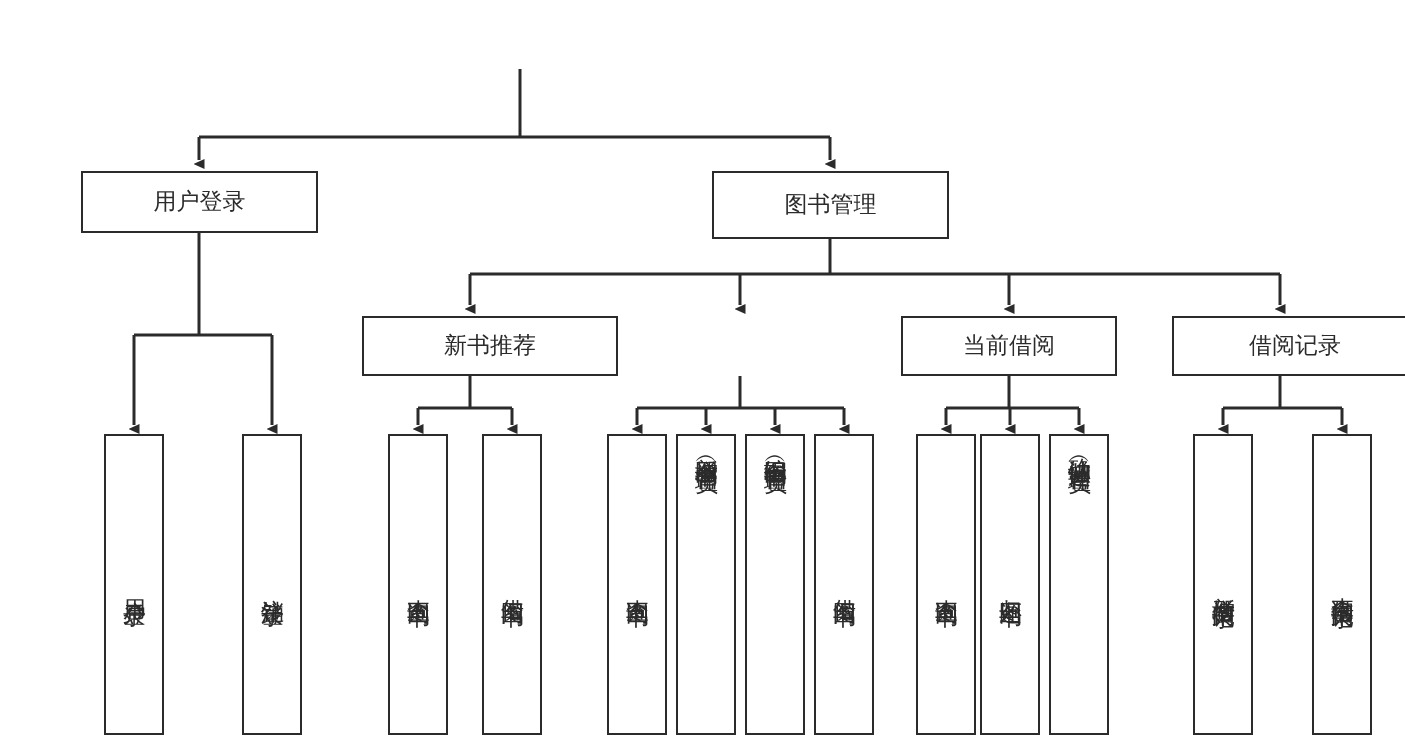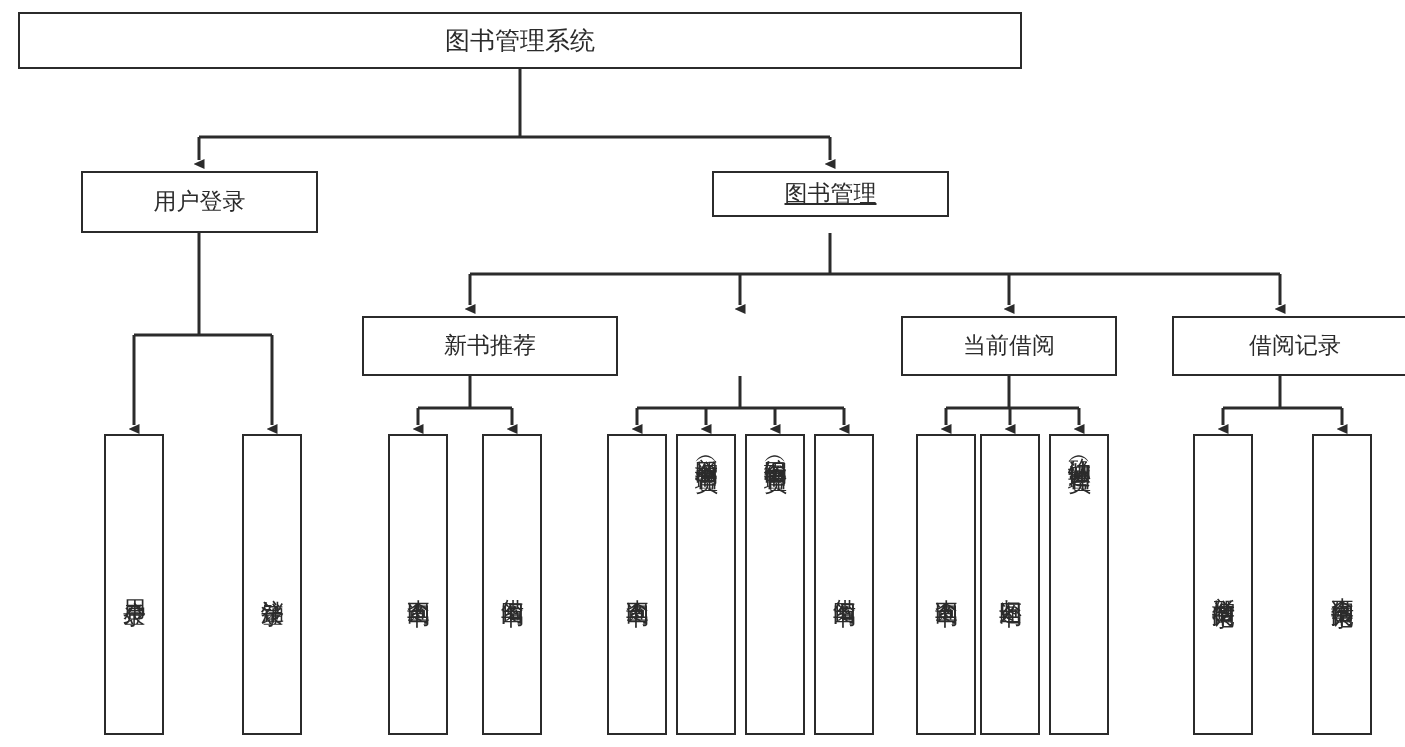--- a/index.html
+++ b/index.html
@@ -115,28 +115,25 @@
       <path d="M1010,408 L1010,425" marker-end="url(#arrow)"></path>
       <path d="M1079,408 L1079,425" marker-end="url(#arrow)"></path>
 
       <path d="M1280,376 L1280,408"></path>
       <path d="M1223,408 L1342,408"></path>
       <path d="M1223,408 L1223,425" marker-end="url(#arrow)"></path>
       <path d="M1342,408 L1342,425" marker-end="url(#arrow)"></path>
     </g>
   </svg>
 
-  <div class="node root" style="left:18px; top:12px; width:1004px; height:57px;">
-    <span class="node-label">图书管理系统</span>
-  </div>
 
   <div class="node lvl2" style="left:81px; top:171px; width:237px; height:62px;">
     <span class="node-label">用户登录</span>
   </div>
-  <div class="node lvl2" style="left:712px; top:171px; width:237px; height:46px;text-decoration:underline;">
+  <div class="node lvl2" style="left:712px; top:171px; width:237px; height:68px;">
     <span class="node-label">图书管理</span>
   </div>
 
   <div class="node lvl3" style="left:362px; top:316px; width:256px; height:60px;">
     <span class="node-label">新书推荐</span>
   </div>
   <div class="node lvl3" style="left:901px; top:316px; width:216px; height:60px;">
     <span class="node-label">当前借阅</span>
   </div>
   <div class="node lvl3" style="left:1172px; top:316px; width:246px; height:60px;">

